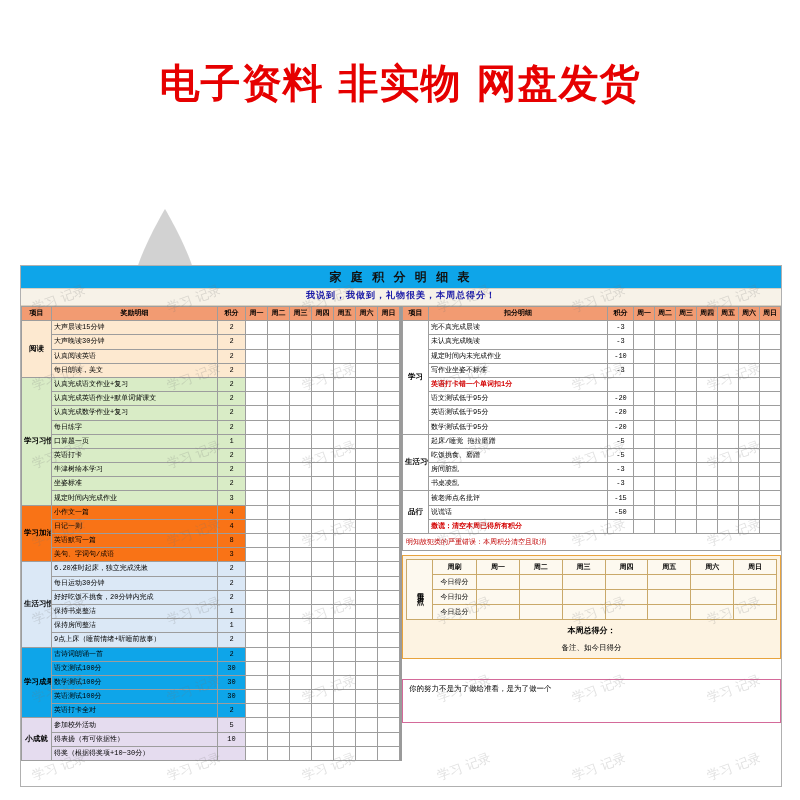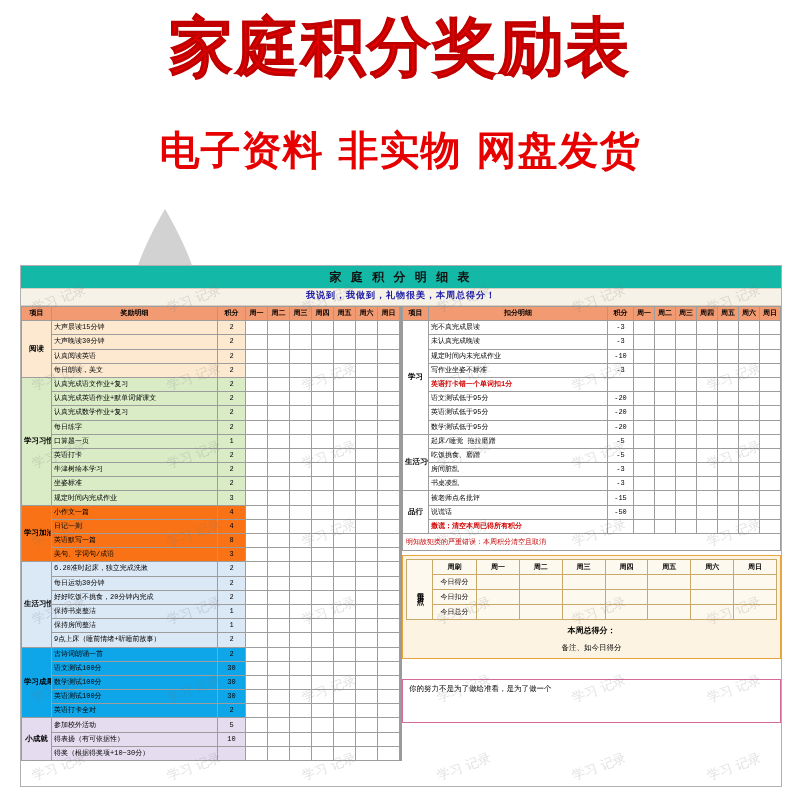--- a/index.html
+++ b/index.html
@@ -46,21 +46,21 @@
     position:absolute;
     left:20px;top:265px;
     width:760px;height:520px;
     background:#ffffff;
     border:1px solid #b0b0b0;
     font-size:7px;
     color:#000;
     overflow:hidden;
   }
   .sheet-title{
-    background:#14b8a6;
+    background:#0ea5e9;
     border-bottom:1px solid #d8cfc0;
     text-align:center;
     font-size:12px;
     font-weight:bold;
     letter-spacing:3px;
     padding:3px 0 2px;
     color:#111;
   }
   .sheet-slogan{
     background:#f7f2e8;
@@ -156,21 +156,20 @@
     font-size:13px;
     transform:rotate(-20deg);
     white-space:nowrap;
     font-family:"DejaVu Sans", sans-serif;
   }
 </style>
 </head>
 <body>
 
 <div class="hero">
-  <div class="hero-title">家庭积分奖励表</div>
   <div class="hero-sub">电子资料 非实物 网盘发货</div>
 </div>
 
 <svg class="drop" viewBox="0 0 90 130">
   <path d="M45 4 C45 4 14 56 14 80 C14 100 28 114 45 114 C62 114 76 100 76 80 C76 56 45 4 45 4 Z" fill="#b9b9b9" opacity="0.85"></path>
   <ellipse cx="45" cy="113" rx="40" ry="11" fill="#c9c9c9" opacity="0.8"></ellipse>
   <ellipse cx="45" cy="113" rx="26" ry="7" fill="#efefef" opacity="0.9"></ellipse>
 </svg>
 
 <div class="sheet">

